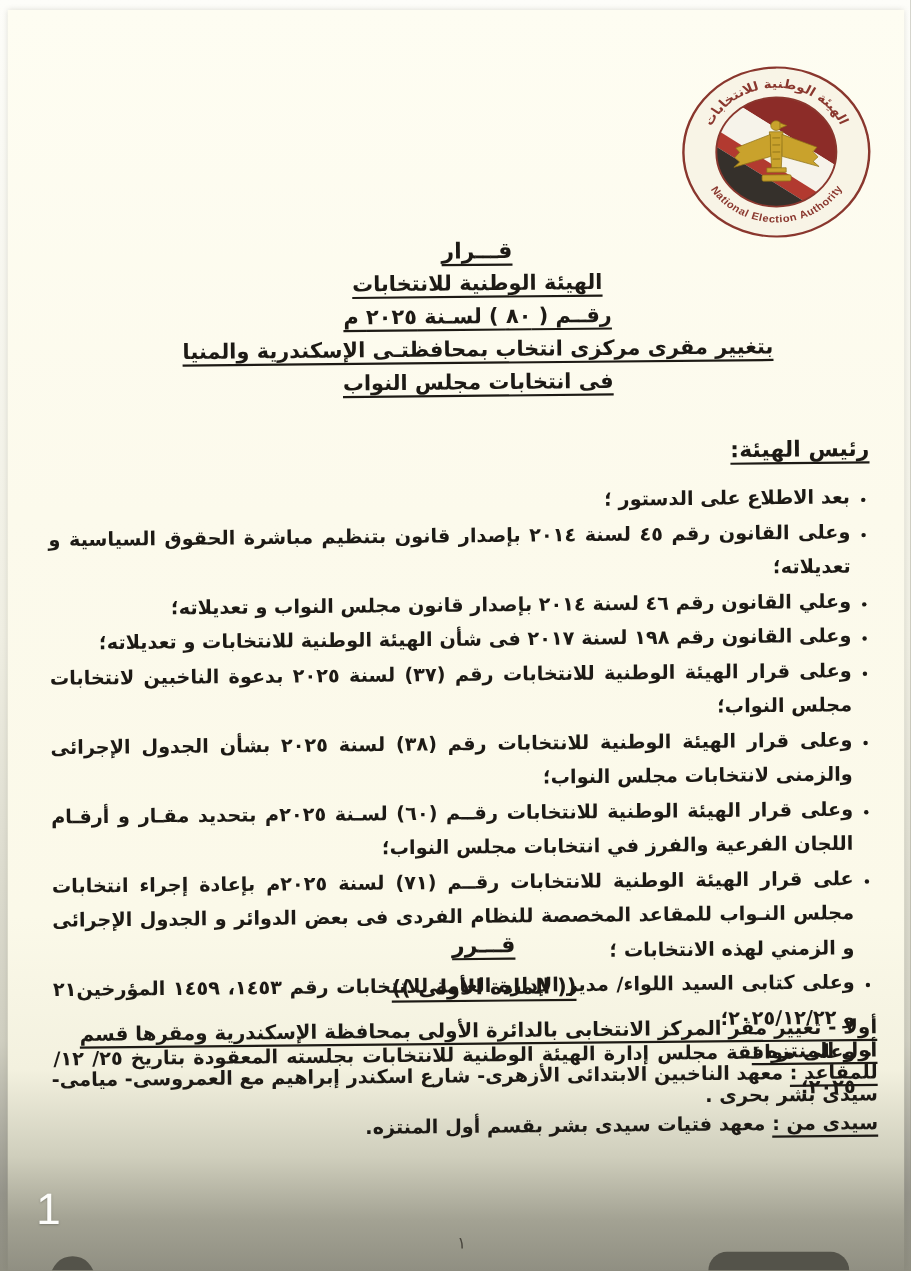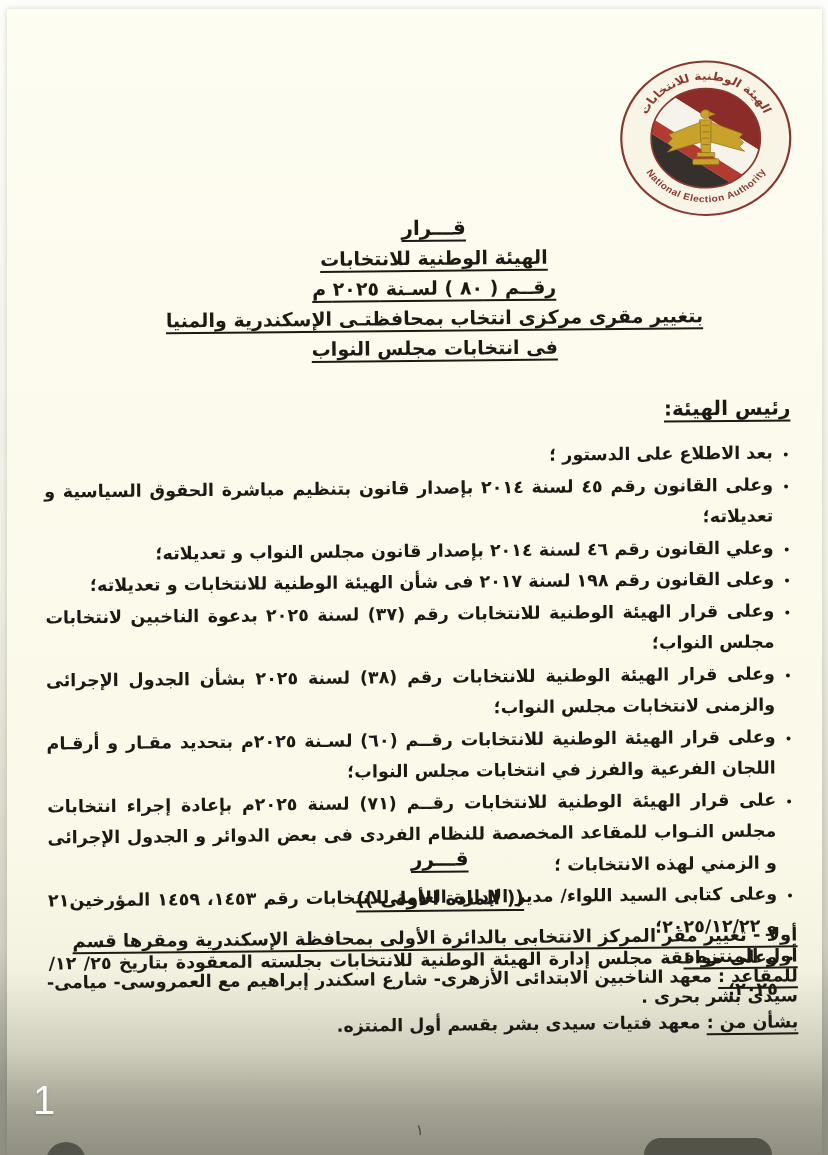--- a/index.html
+++ b/index.html
@@ -125,21 +125,21 @@
       <div class="decided u">قـــرر</div>
       <div class="article-heading u">(( المادة الأولى ))</div>
 
       <div class="clause-first u">أولا - تغيير مقر المركز الانتخابى بالدائرة الأولى بمحافظة الإسكندرية  ومقرها قسم أول المنتزه :</div>
 
       <div class="clause-to">
         <span class="inline-label">للمقاعد :</span><span> معهد الناخبين الابتدائى الأزهرى- شارع اسكندر إبراهيم مع العمروسى- ميامى- سيدى بشر بحرى .</span>
       </div>
 
       <div class="clause-instead">
-        <span class="inline-label">بشأن من :</span><span> معهد فتيات سيدى بشر  بقسم أول المنتزه.</span>
+        <span class="inline-label">سيدى من :</span><span> معهد فتيات سيدى بشر  بقسم أول المنتزه.</span>
       </div>
 
       <div class="doc-page-num">١</div>
     </div>
   </div>
 
   <div class="viewer-page-num">1</div>
   <div class="bottom-circle"></div>
   <div class="bottom-pill"></div>
 </div>

